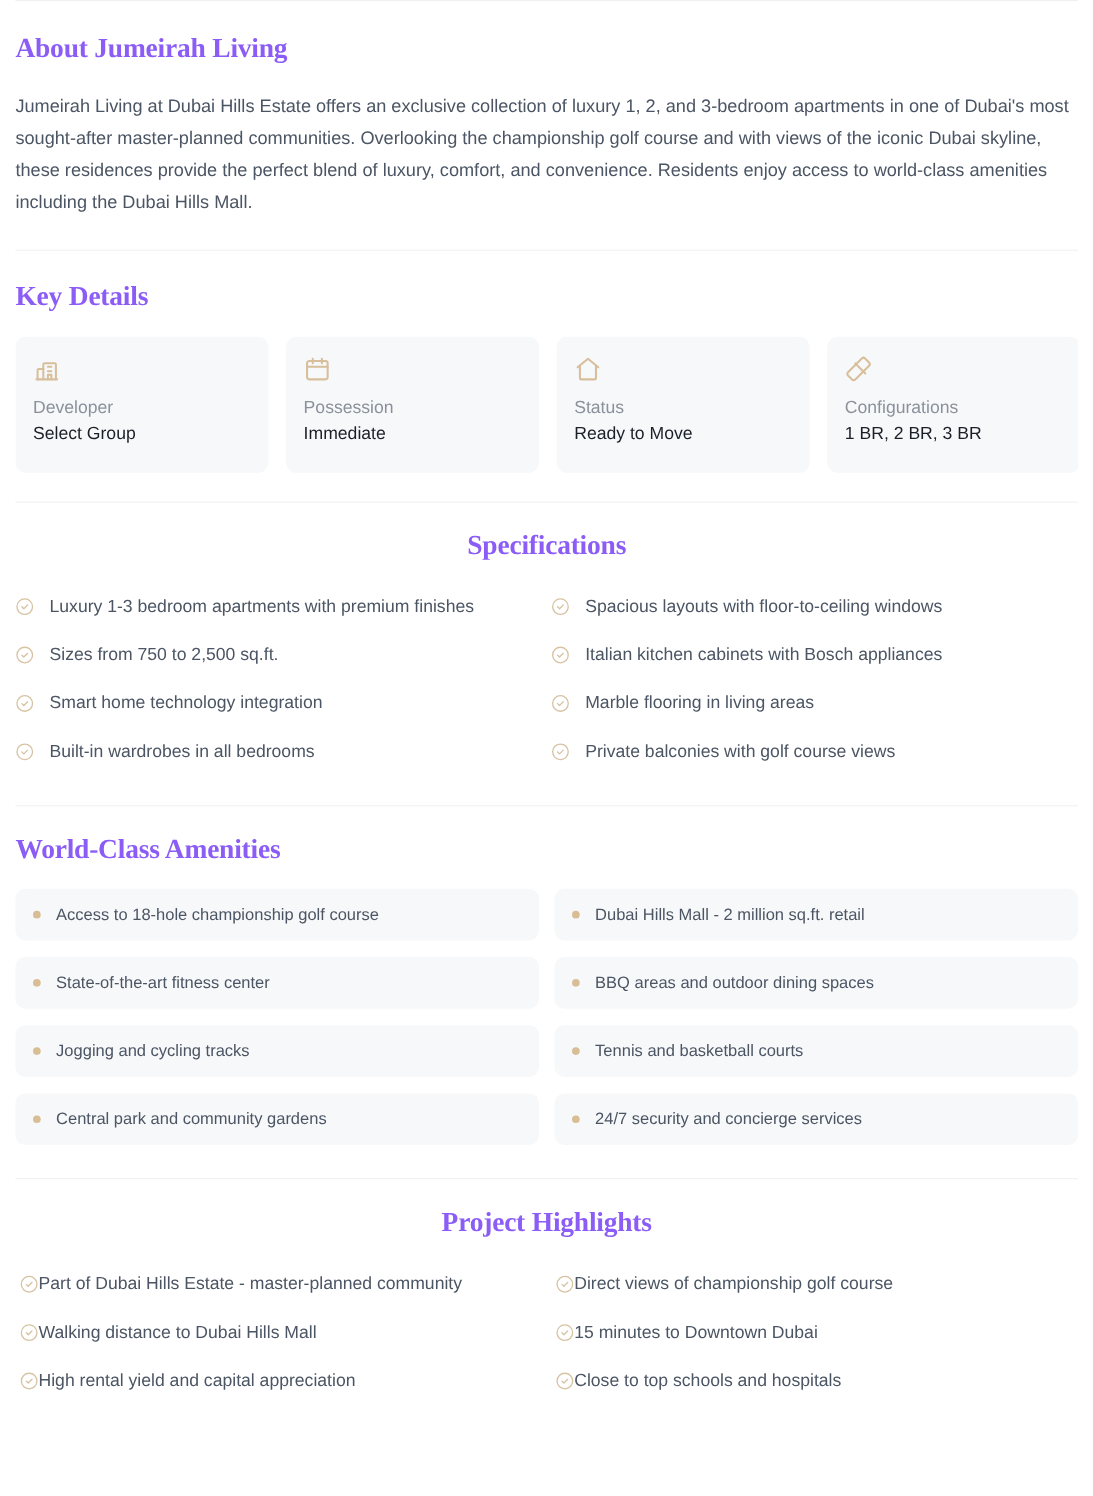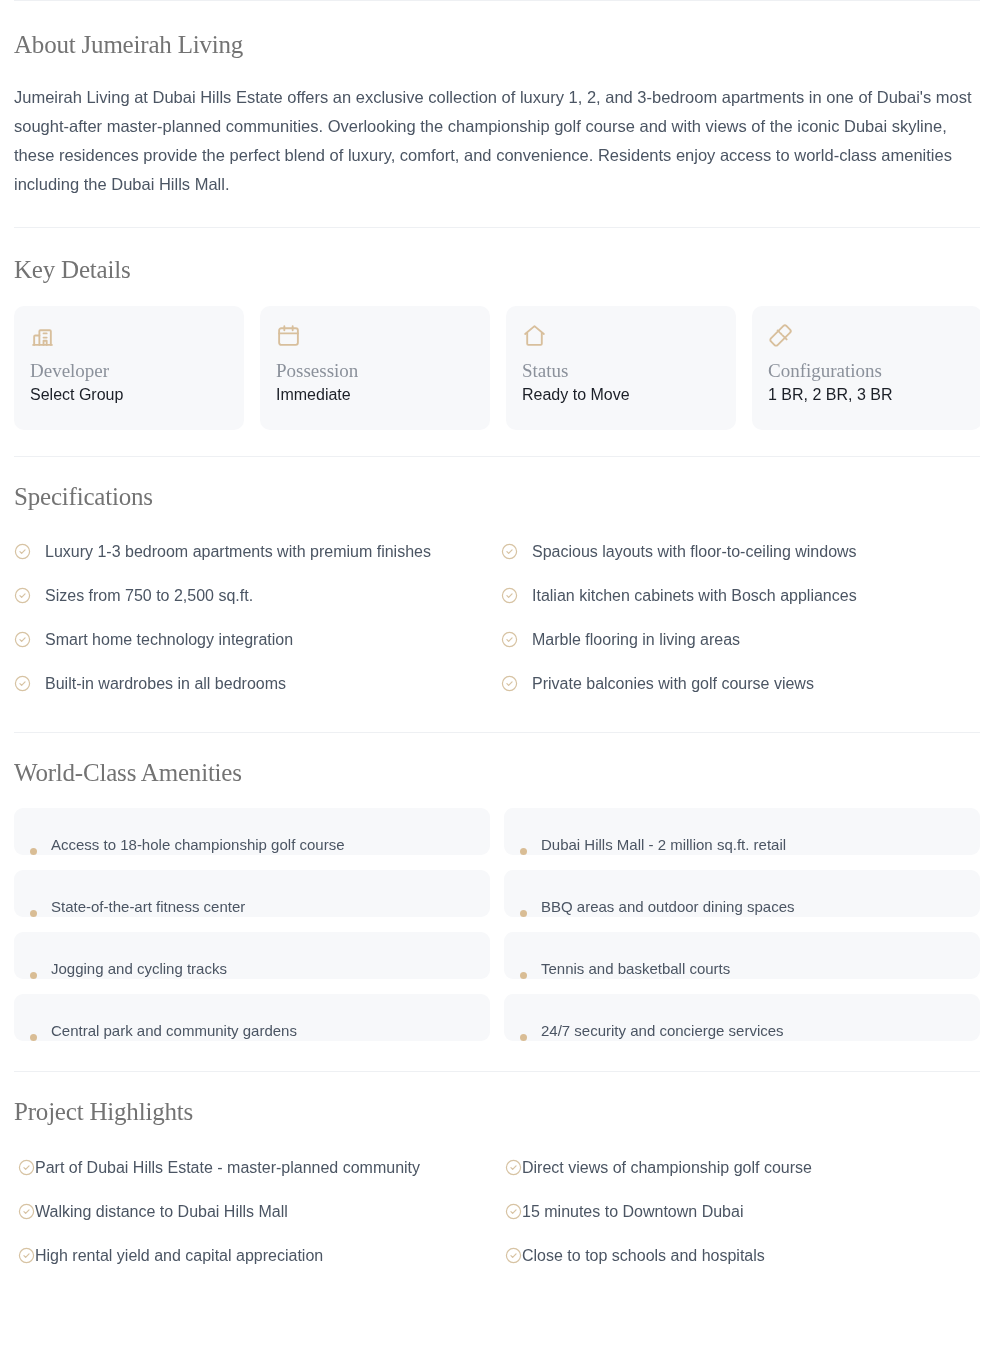--- a/index.html
+++ b/index.html
@@ -27,25 +27,25 @@
     background: #eef0f3;
     margin: 0 14px;
   }
 
   .section {
     padding: 0 14px;
   }
 
   h2.section-title {
     font-family: "Liberation Serif", serif;
-    font-weight: 400;
+    font-weight: 700;
     font-size: 25px;
     line-height: 1.15;
     letter-spacing: -0.2px;
-    color: #737373;
+    color: #8b5cf6;
   }
 
   
   .about-wrap { padding-top: 30px; padding-bottom: 28px; }
   .about-body {
     margin-top: 23px;
     font-size: 16.5px;
     line-height: 29px;
     color: #4b5563;
     max-width: 964px;
@@ -67,34 +67,33 @@
     min-height: 124px;
   }
   .kd-icon {
     width: 25px; height: 25px;
     display: block;
     color: #d8bf9c;
     margin-bottom: 13px;
   }
   .kd-icon svg { display: block; width: 25px; height: 25px; }
   .kd-label {
-    font-size: 19px;
+    font-size: 16px;
     color: #8b919b;
     line-height: 19px;
     margin-bottom: 4px;
-    font-family: Liberation Serif, serif;
   }
   .kd-value {
     font-size: 16px;
     color: #1b1f27;
     line-height: 22px;
   }
 
   
-  .checklist-wrap { padding-top: 26px; padding-bottom: 26px; }
+  .checklist-wrap { padding-top: 26px; padding-bottom: 26px; text-align: center; }
   .check-grid {
     margin-top: 19px;
     display: grid;
     grid-template-columns: 1fr 1fr;
     column-gap: 8px;
     row-gap: 0px;
   }
   .check-item {
     display: flex;
     align-items: flex-start;
@@ -124,21 +123,21 @@
     display: grid;
     grid-template-columns: 1fr 1fr;
     column-gap: 14px;
     row-gap: 15px;
   }
   .amen-item {
     background: #f7f8fa;
     border-radius: 9px;
     height: 47px;
     display: flex;
-    align-items: flex-end;
+    align-items: center;
     gap: 14px;
     padding: 0 16px;
   }
   .amen-dot {
     flex: 0 0 7px;
     width: 7px; height: 7px;
     border-radius: 50%;
     background: #d9bd95;
   }
   .amen-text {

